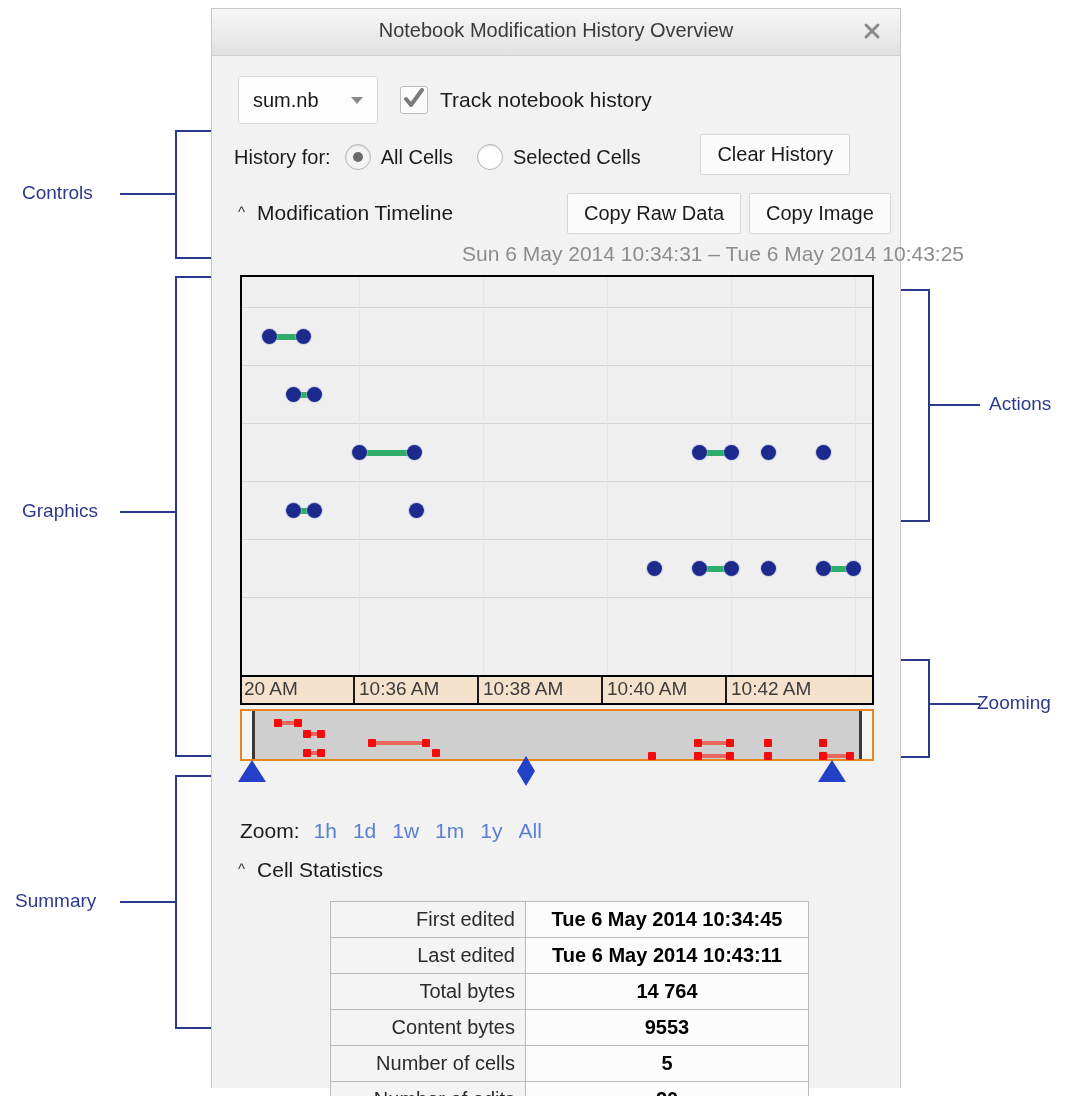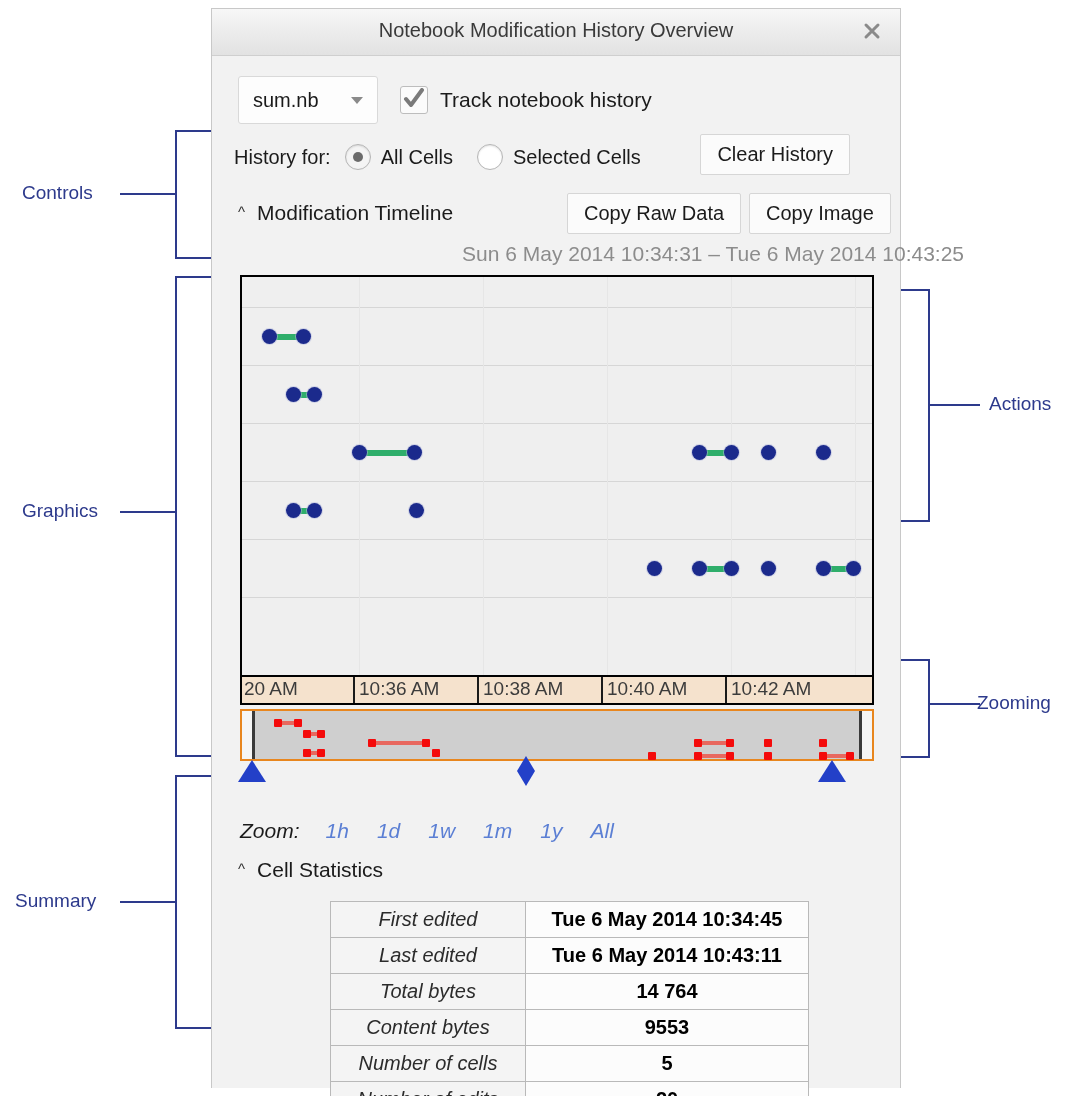--- a/index.html
+++ b/index.html
@@ -200,21 +200,21 @@
   .handle-mid{
     position:absolute;width:18px;height:30px;
     background:#2340c8;
     clip-path:polygon(50% 0,100% 50%,50% 100%,0 50%);
     cursor:ew-resize;
   }
 
   
   #zoom-row{
     position:absolute;left:28px;top:763px;
-    display:flex;align-items:baseline;gap:12px;font-style:italic;
+    display:flex;align-items:baseline;gap:0;
   }
   #zoom-row .zlab{font-size:21px;color:#1b1b1b;margin-right:14px;}
   .zlink{
     font-size:21px;color:#5b7fd4;margin-right:16px;cursor:pointer;
   }
 
   
   #sec-stats{
     position:absolute;left:26px;top:802px;
     display:flex;align-items:center;gap:12px;cursor:pointer;
@@ -227,23 +227,22 @@
     background:#fcfcfc;
   }
   #stats-table td{
     border:1px solid #b9b9b9;
     font-size:20px;
     padding:4px 10px;
     height:27px;
     font-family:"Liberation Sans", sans-serif;
   }
   #stats-table td.k{
-    text-align:center;color:#2b2b2b;background:#f4f4f4;white-space:nowrap;
+    text-align:right;color:#2b2b2b;background:#f4f4f4;white-space:nowrap;
     width:174px;
-    font-style:italic;
   }
   #stats-table td.v{
     text-align:center;color:#000;font-weight:bold;white-space:nowrap;
     width:262px;
   }
 </style>
 </head>
 <body>
 
 <svg class="annot-svg">

